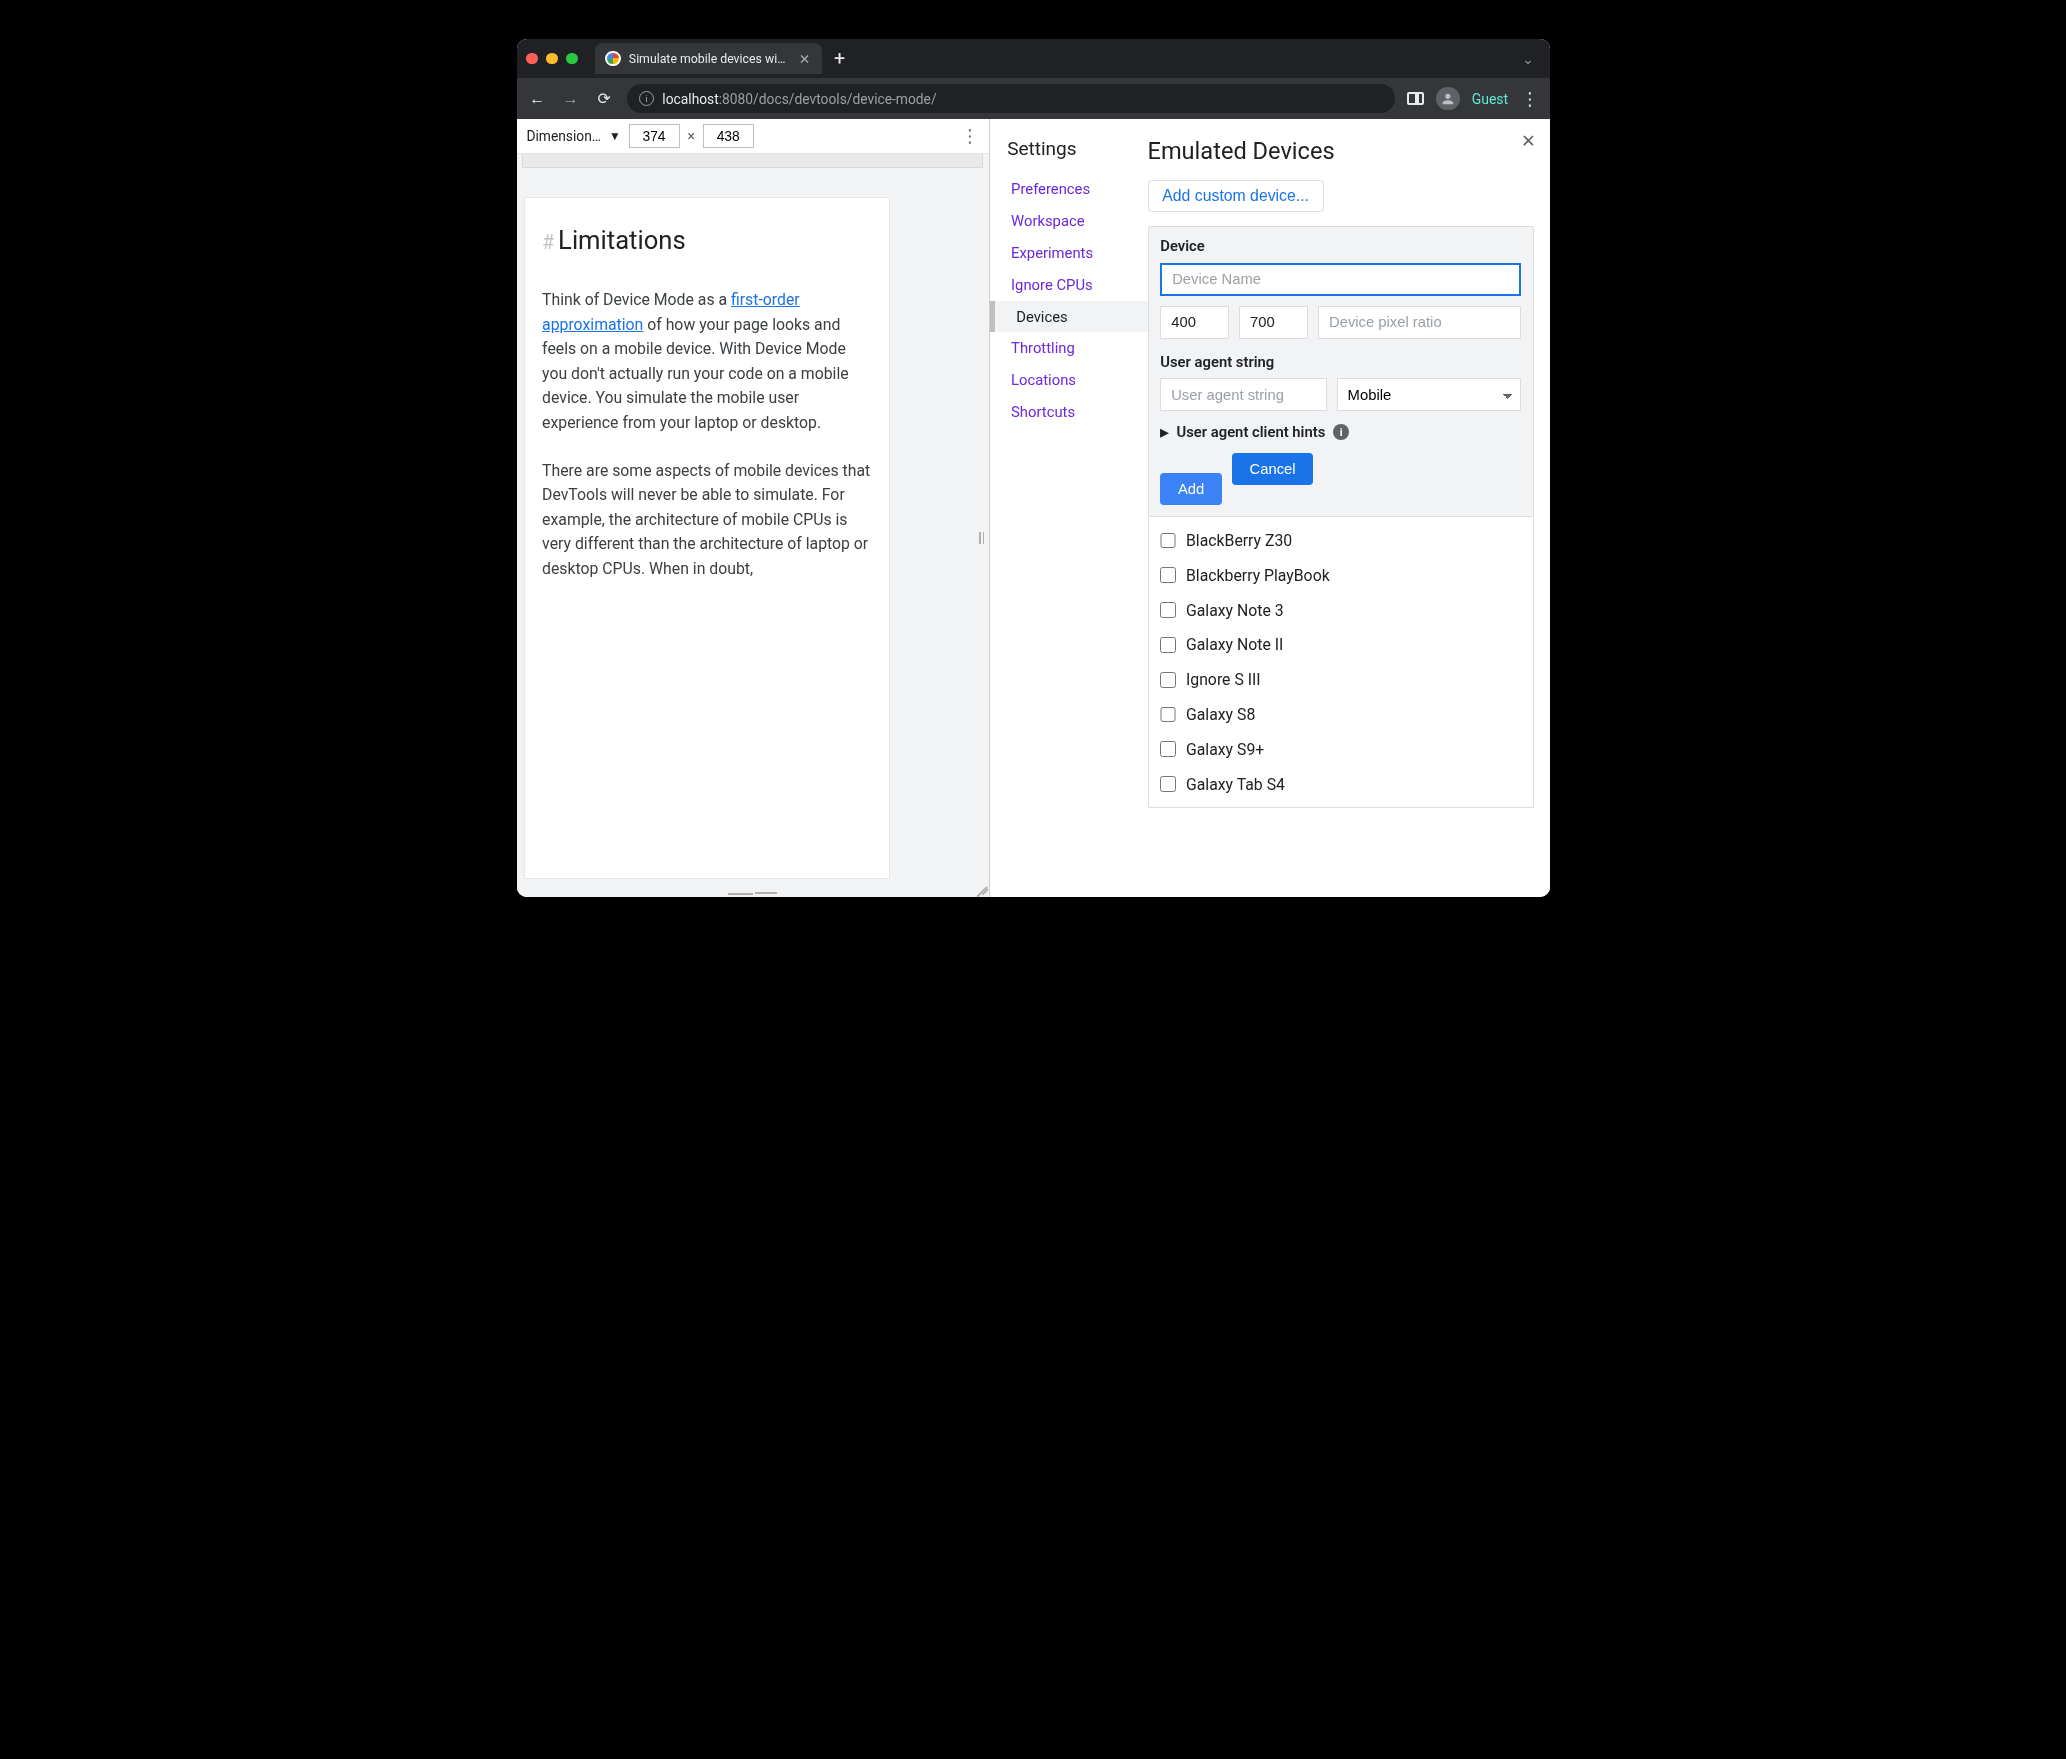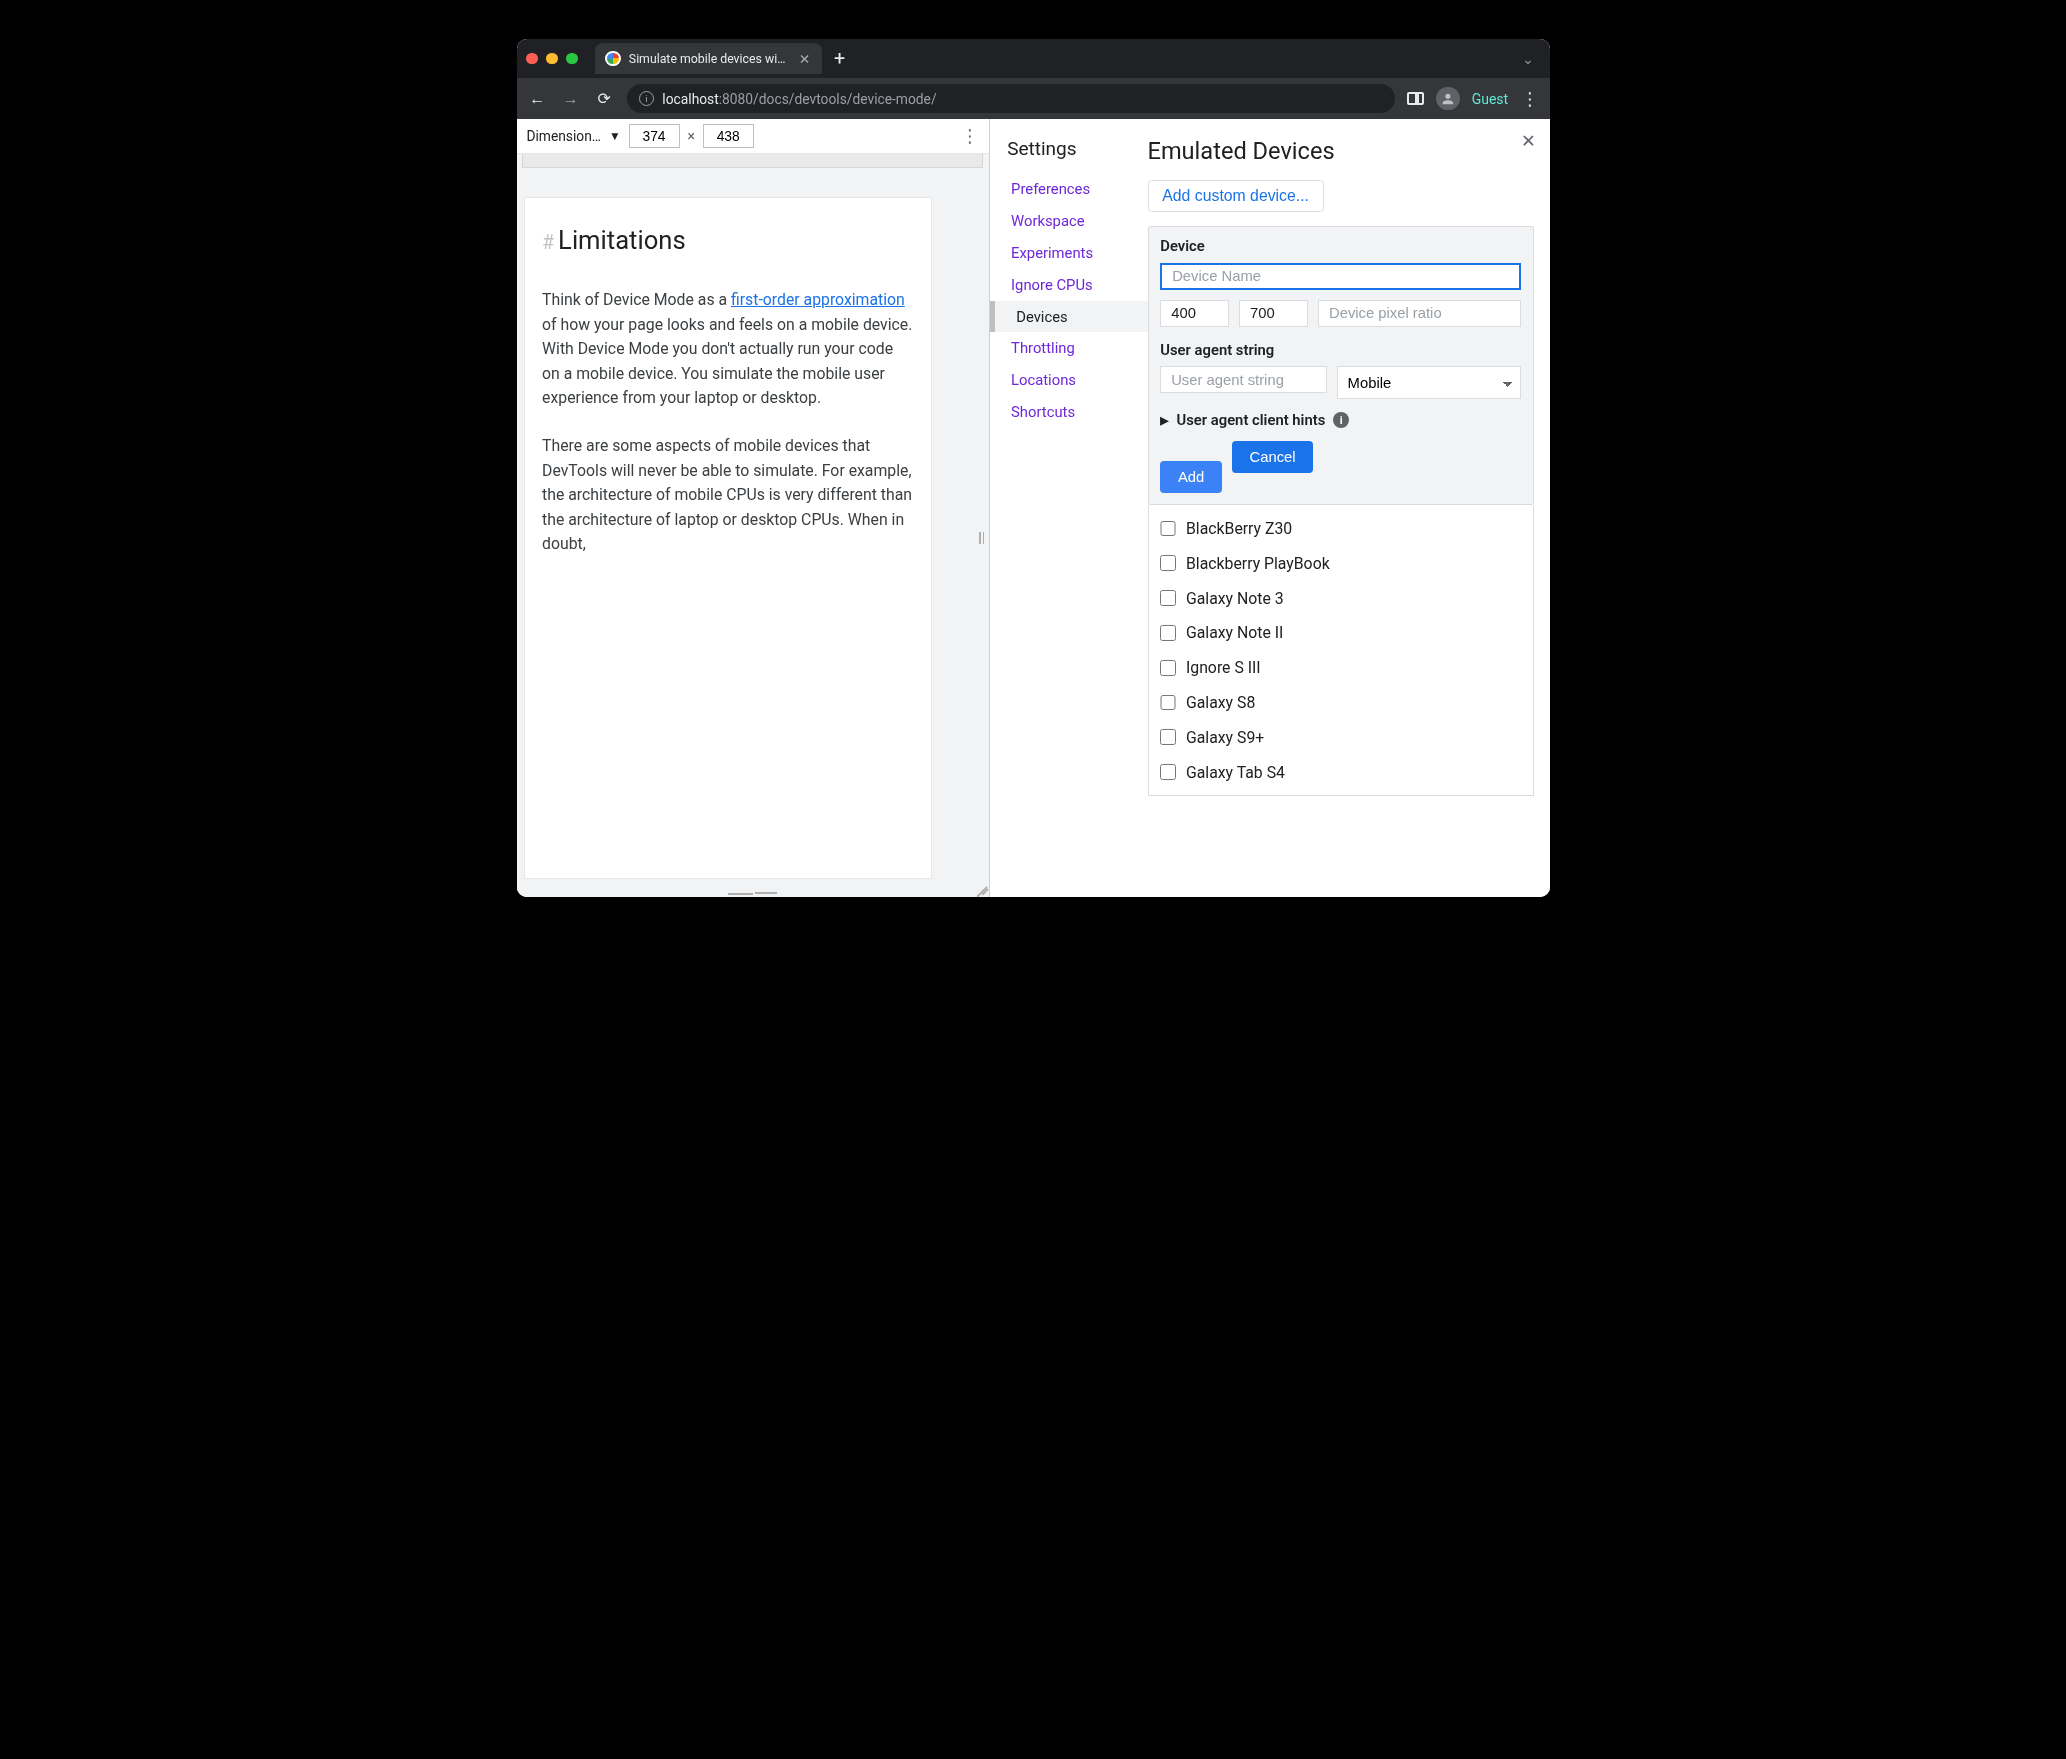--- a/index.html
+++ b/index.html
@@ -125,21 +125,21 @@
 
   .ruler-h { height: 13.8px; background:#e9e9e9; margin: 0 5.9px; border:1px solid #d8d8d8; border-top:none; }
   .viewport-wrap {
     flex: 1;
     display:flex;
     padding: 29.6px 7.9px 9.9px 7.9px;
     gap: 3.9px;
     position: relative;
   }
   .viewport {
-    width: 408px;
+    width: 366px;
     background:#fff;
     box-shadow: inset 0 0 0 1px #e6e6e6;
     padding: 23.6px 17.7px 9.9px 17.7px;
     font-size: 15.8px;
     line-height: 1.55;
     color:#3c4043;
     overflow: hidden;
   }
   .viewport h2 { font-size: 25.6px; font-weight: 400; margin-bottom: 27.6px; color:#202124; }
   .viewport h2 .hash { color:#c0c3c8; font-size: 19.7px; margin-right:3.9px; }
@@ -210,21 +210,21 @@
 
   .device-form {
     border:1px solid #dadce0;
     background:#f1f3f4;
     border-radius: 2px;
     padding: 9.9px 11.8px 11.8px;
   }
   .sect-label { font-weight: 600; font-size: 14.8px; margin-bottom: 7.9px; display:block; }
   .tf {
     width:100%;
-    height: 27px;
+    height: 33px;
     border:1px solid #dadce0;
     background:#fff;
     padding: 0 9.9px;
     font-size: 14.8px;
     color:#202124;
   }
   .tf::placeholder { color:#9aa0a6; }
   .tf.focus { border:2px solid #1a73e8; }
   .row { display:flex; gap:9.9px; margin-top:9.9px; }
   .row .tf.small { width: 69px; }

